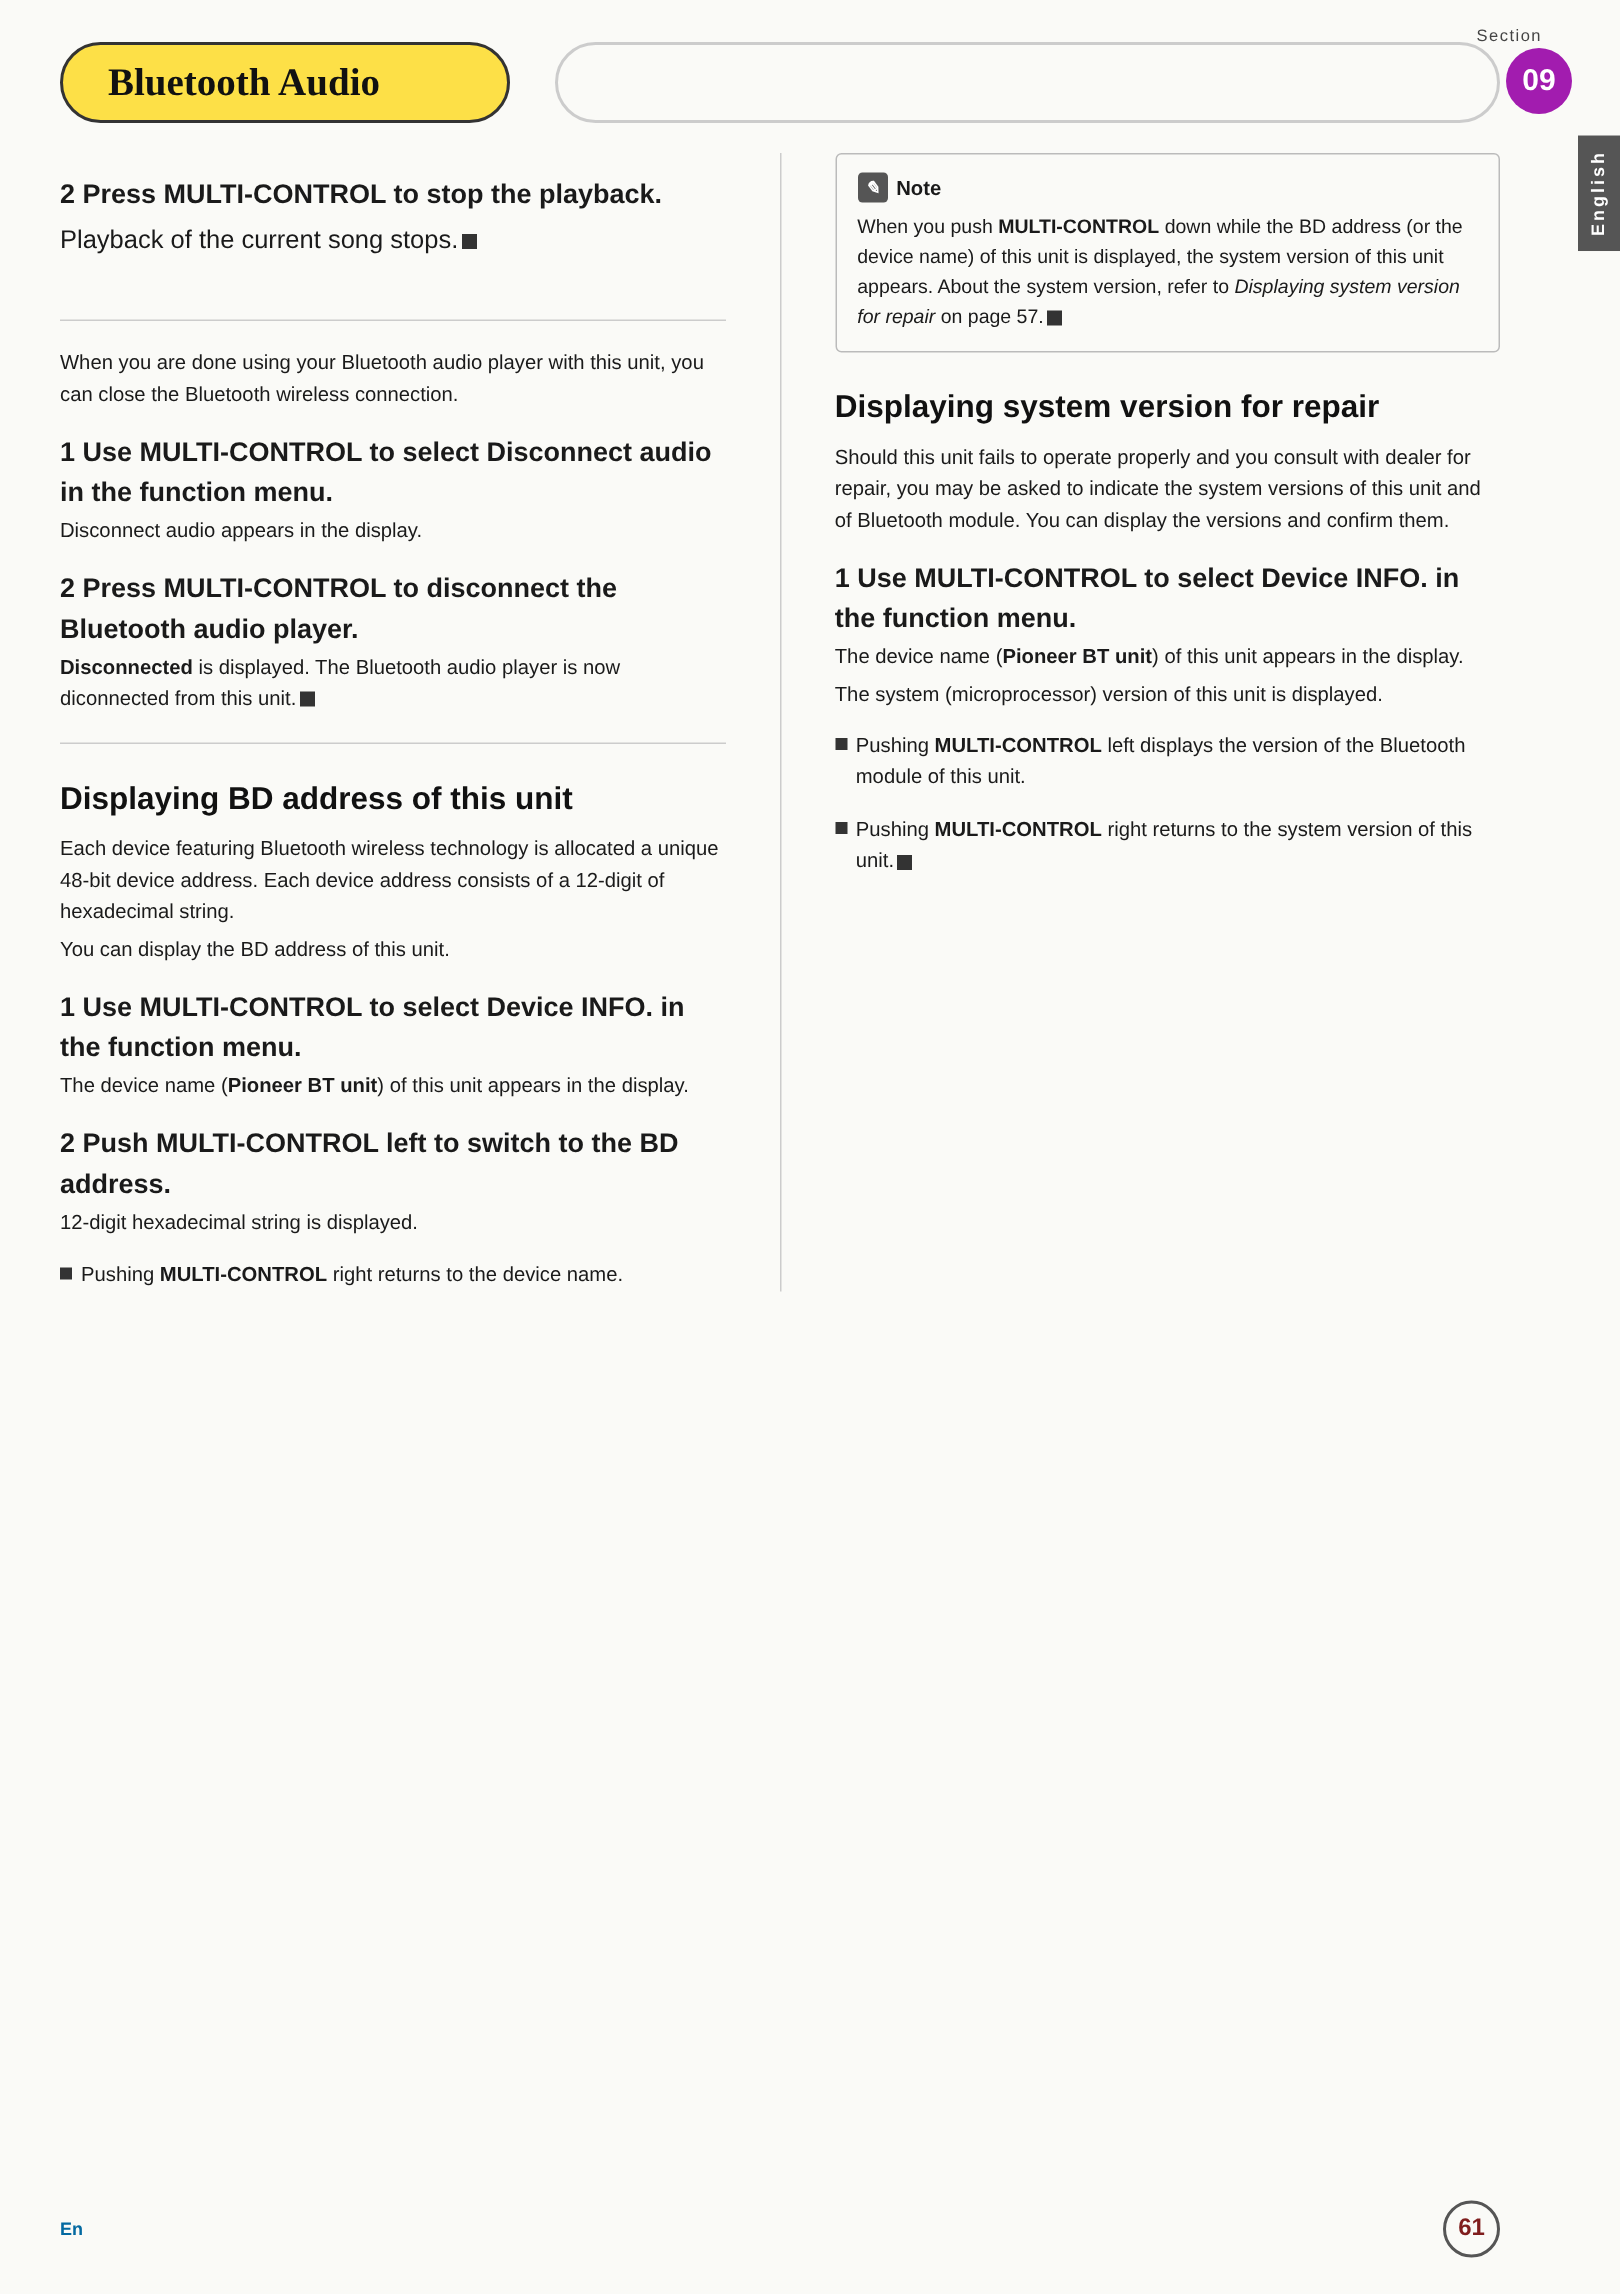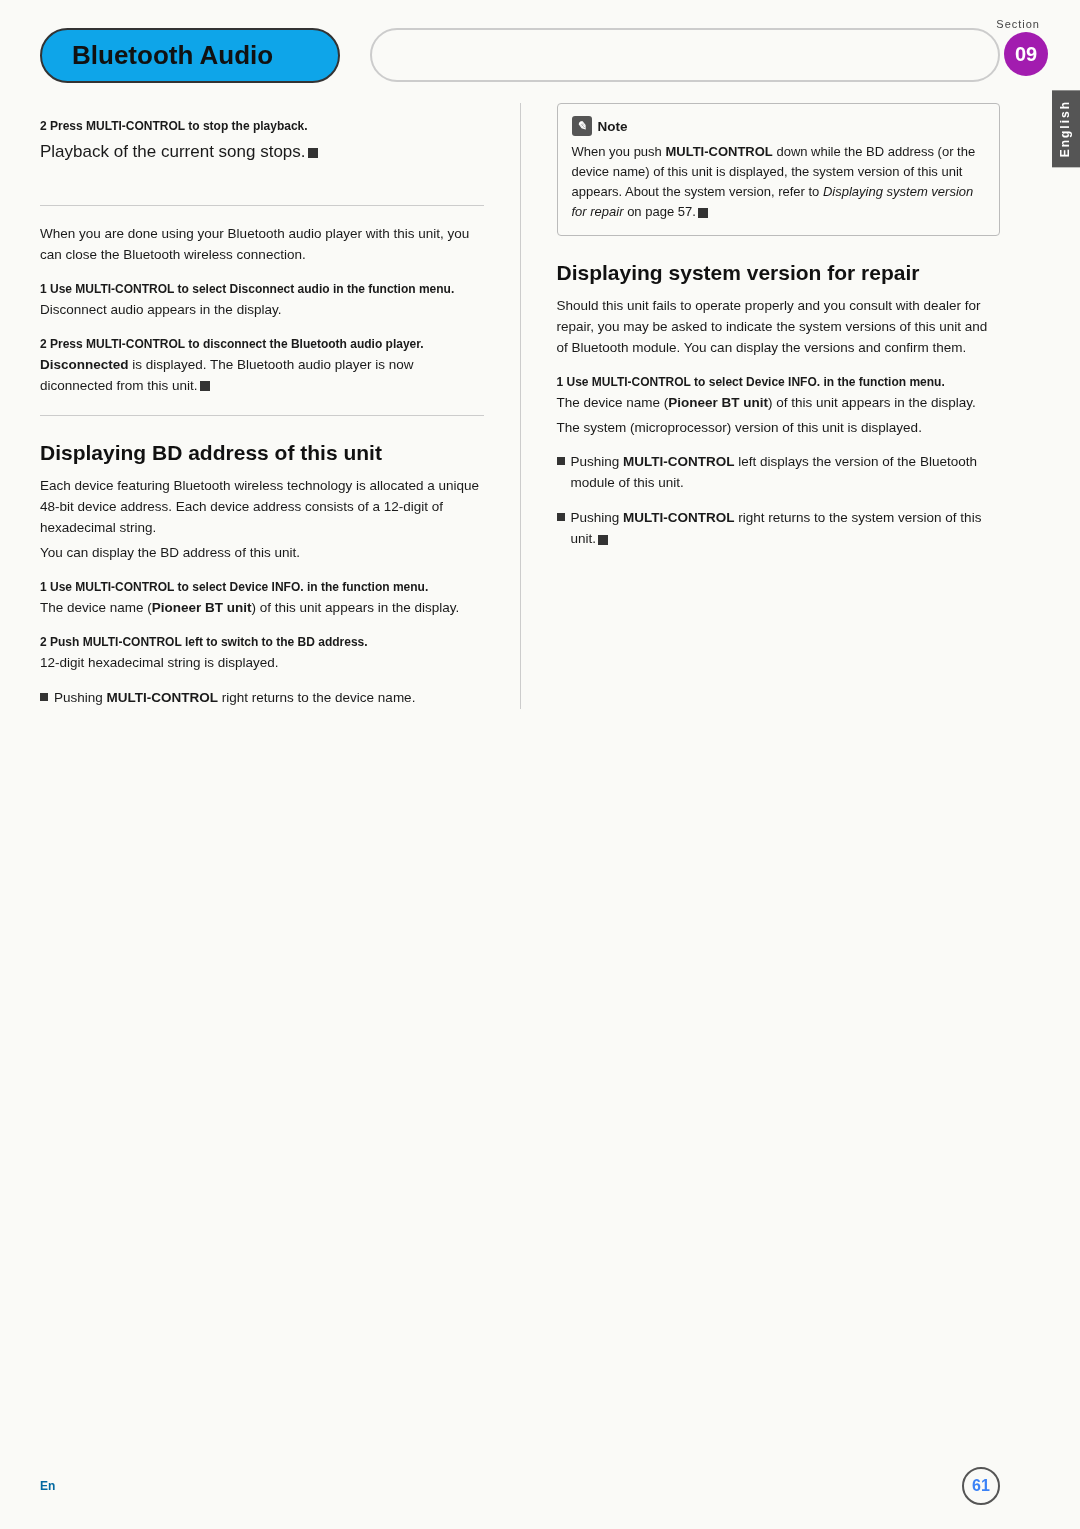--- a/index.html
+++ b/index.html
@@ -37,21 +37,21 @@
       transform: rotate(180deg);
       padding: 10px 6px;
       letter-spacing: 2px;
       z-index: 10;
     }
 
     
     .section-label {
       position: absolute;
       top: 18px;
-      right: 40px;
+      right: 52px;
       font-size: 11px;
       color: #444;
       letter-spacing: 1px;
     }
 
     
     .section-badge {
       position: absolute;
       top: 32px;
       right: 32px;
@@ -77,24 +77,25 @@
       gap: 30px;
     }
 
     .title-pill {
       border: 2.5px solid #333;
       border-radius: 28px;
       padding: 10px 30px;
       font-size: 26px;
       font-weight: bold;
       color: #111;
-      background: #0ea5e9;
+      background: #fde047;
       white-space: nowrap;
       min-width: 300px;
       display: inline-block;
+      font-family: Liberation Serif, serif;
     }
 
     .header-pill-empty {
       border: 2px solid #ccc;
       border-radius: 28px;
       padding: 10px 30px;
       font-size: 26px;
       background: #fafaf7;
       flex: 1;
       min-height: 54px;
@@ -147,21 +148,21 @@
       margin-bottom: 10px;
       margin-top: 24px;
     }
 
     .section-heading.first {
       margin-top: 8px;
     }
 
     
     .step-heading {
-      font-size: 12px;
+      font-size: 18px;
       font-weight: bold;
       line-height: 1.5;
       margin-top: 14px;
       margin-bottom: 2px;
     }
 
     .step-body {
       font-size: 13.5px;
       line-height: 1.55;
       margin-bottom: 4px;
@@ -256,21 +257,21 @@
       font-size: 12px;
       color: #0369a1;
       font-weight: bold;
     }
 
     .footer-page {
       display: flex;
       align-items: flex-start;
       gap: 8px;
       font-size: 13px;
-      color: #3b82f6;
+      color: #7f1d1d;
     }
 
     .page-badge {
       border: 2px solid #555;
       border-radius: 50%;
       width: 38px;
       height: 38px;
       display: flex;
       align-items: center;
       justify-content: center;

